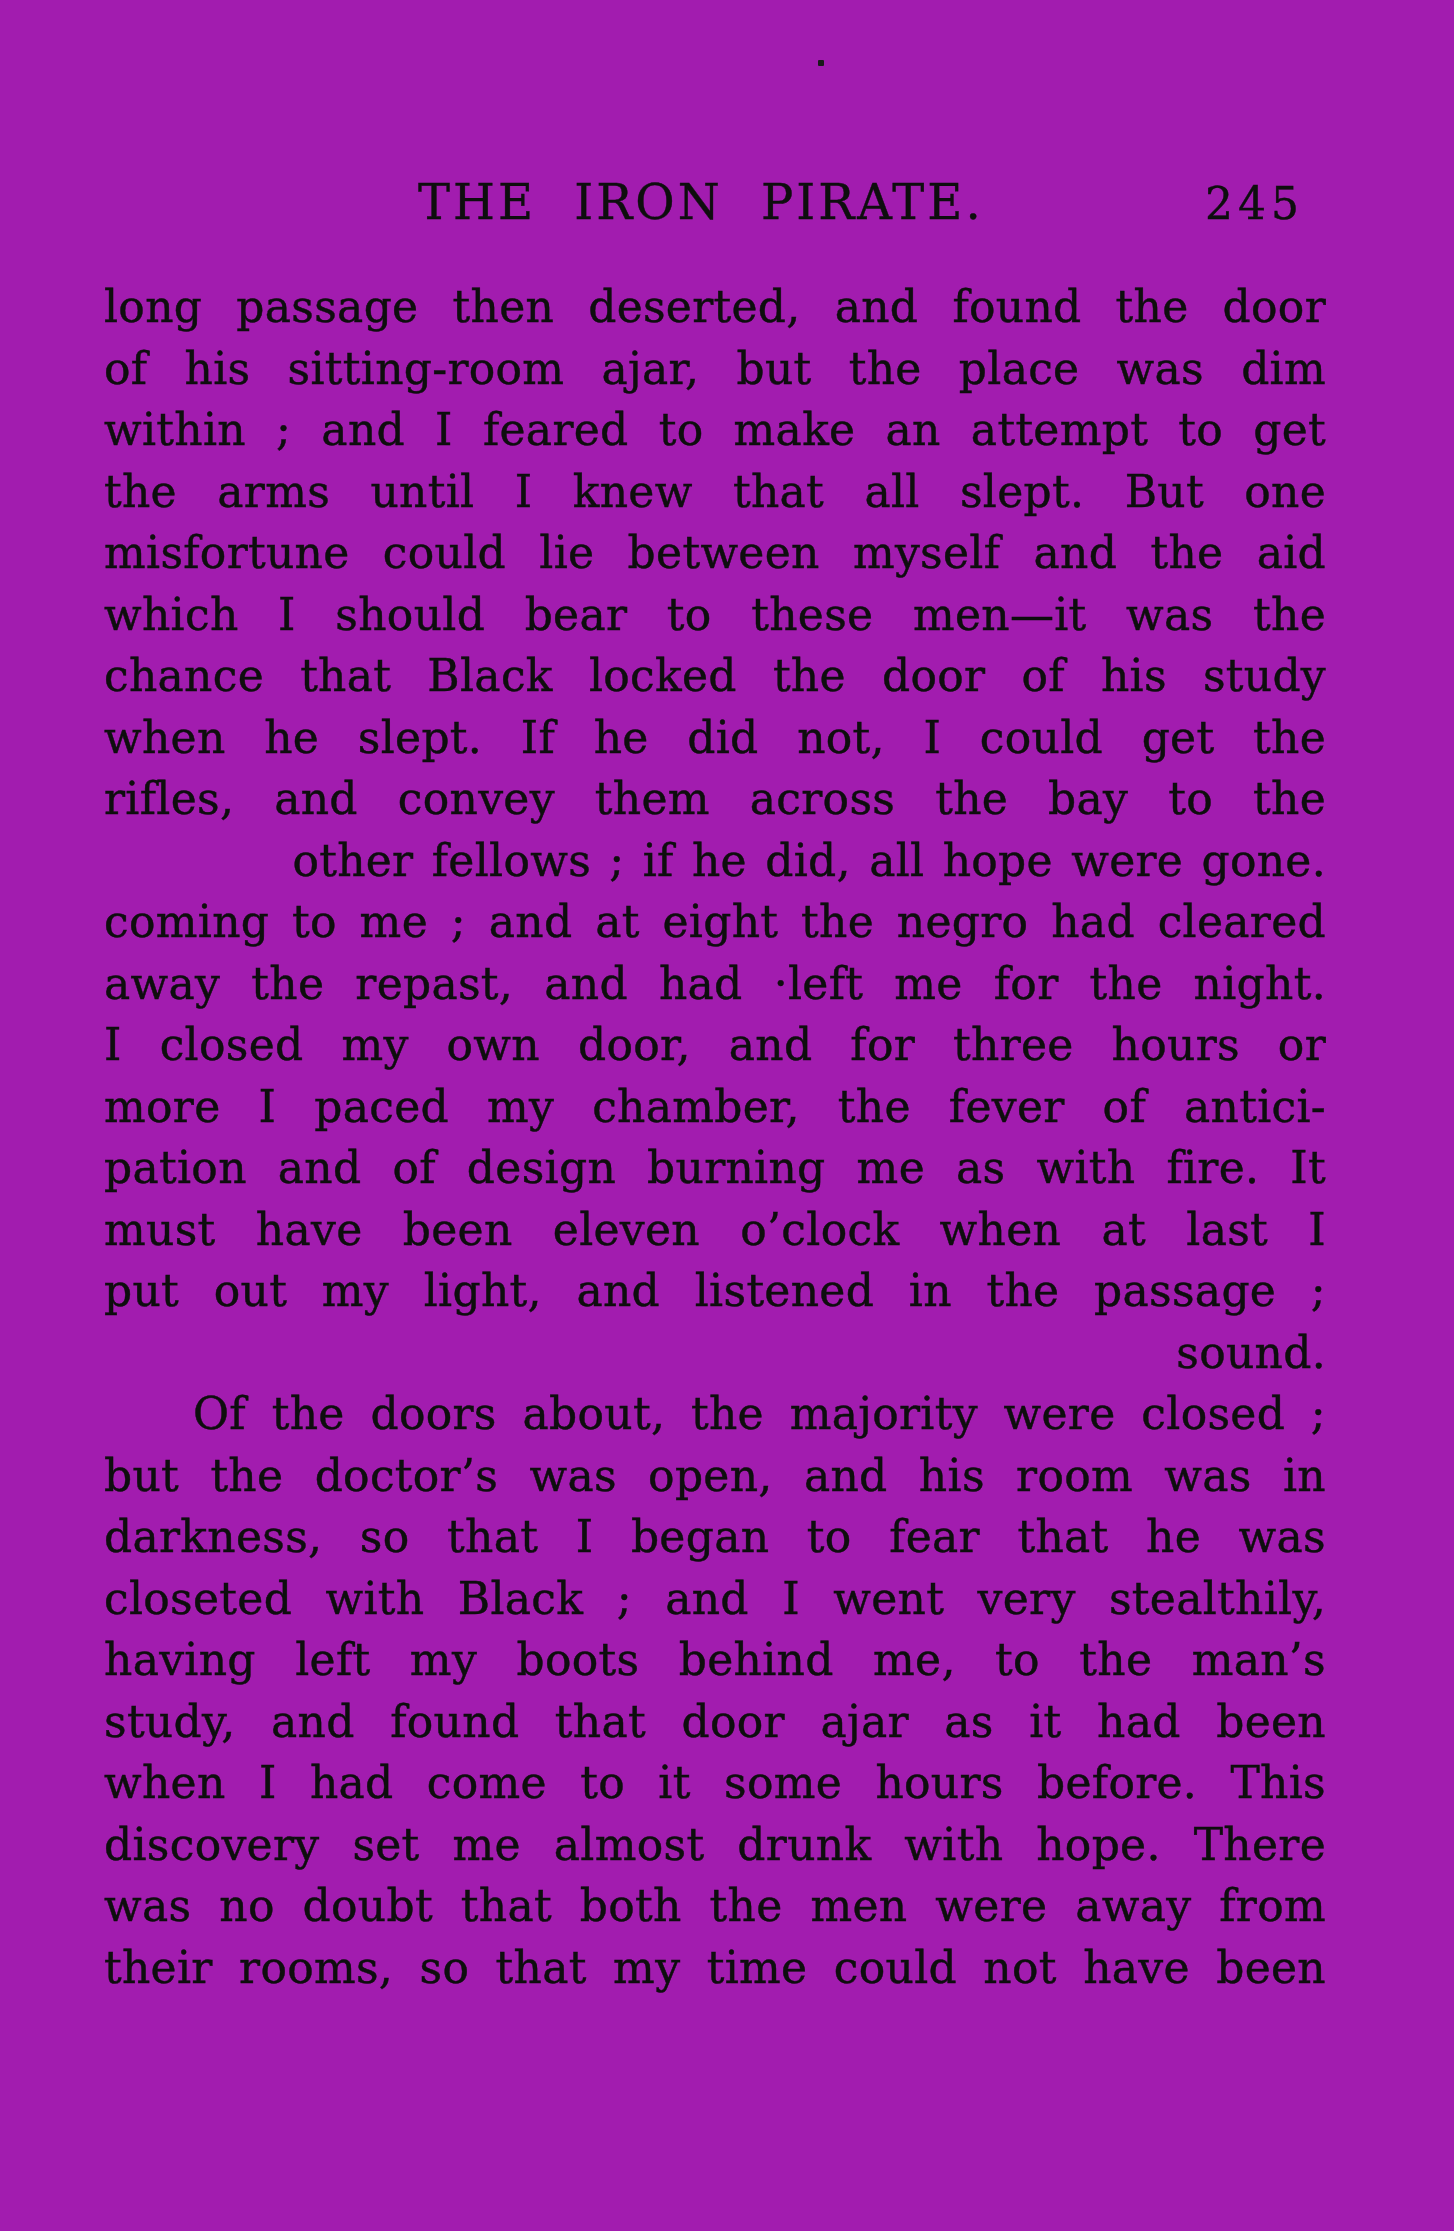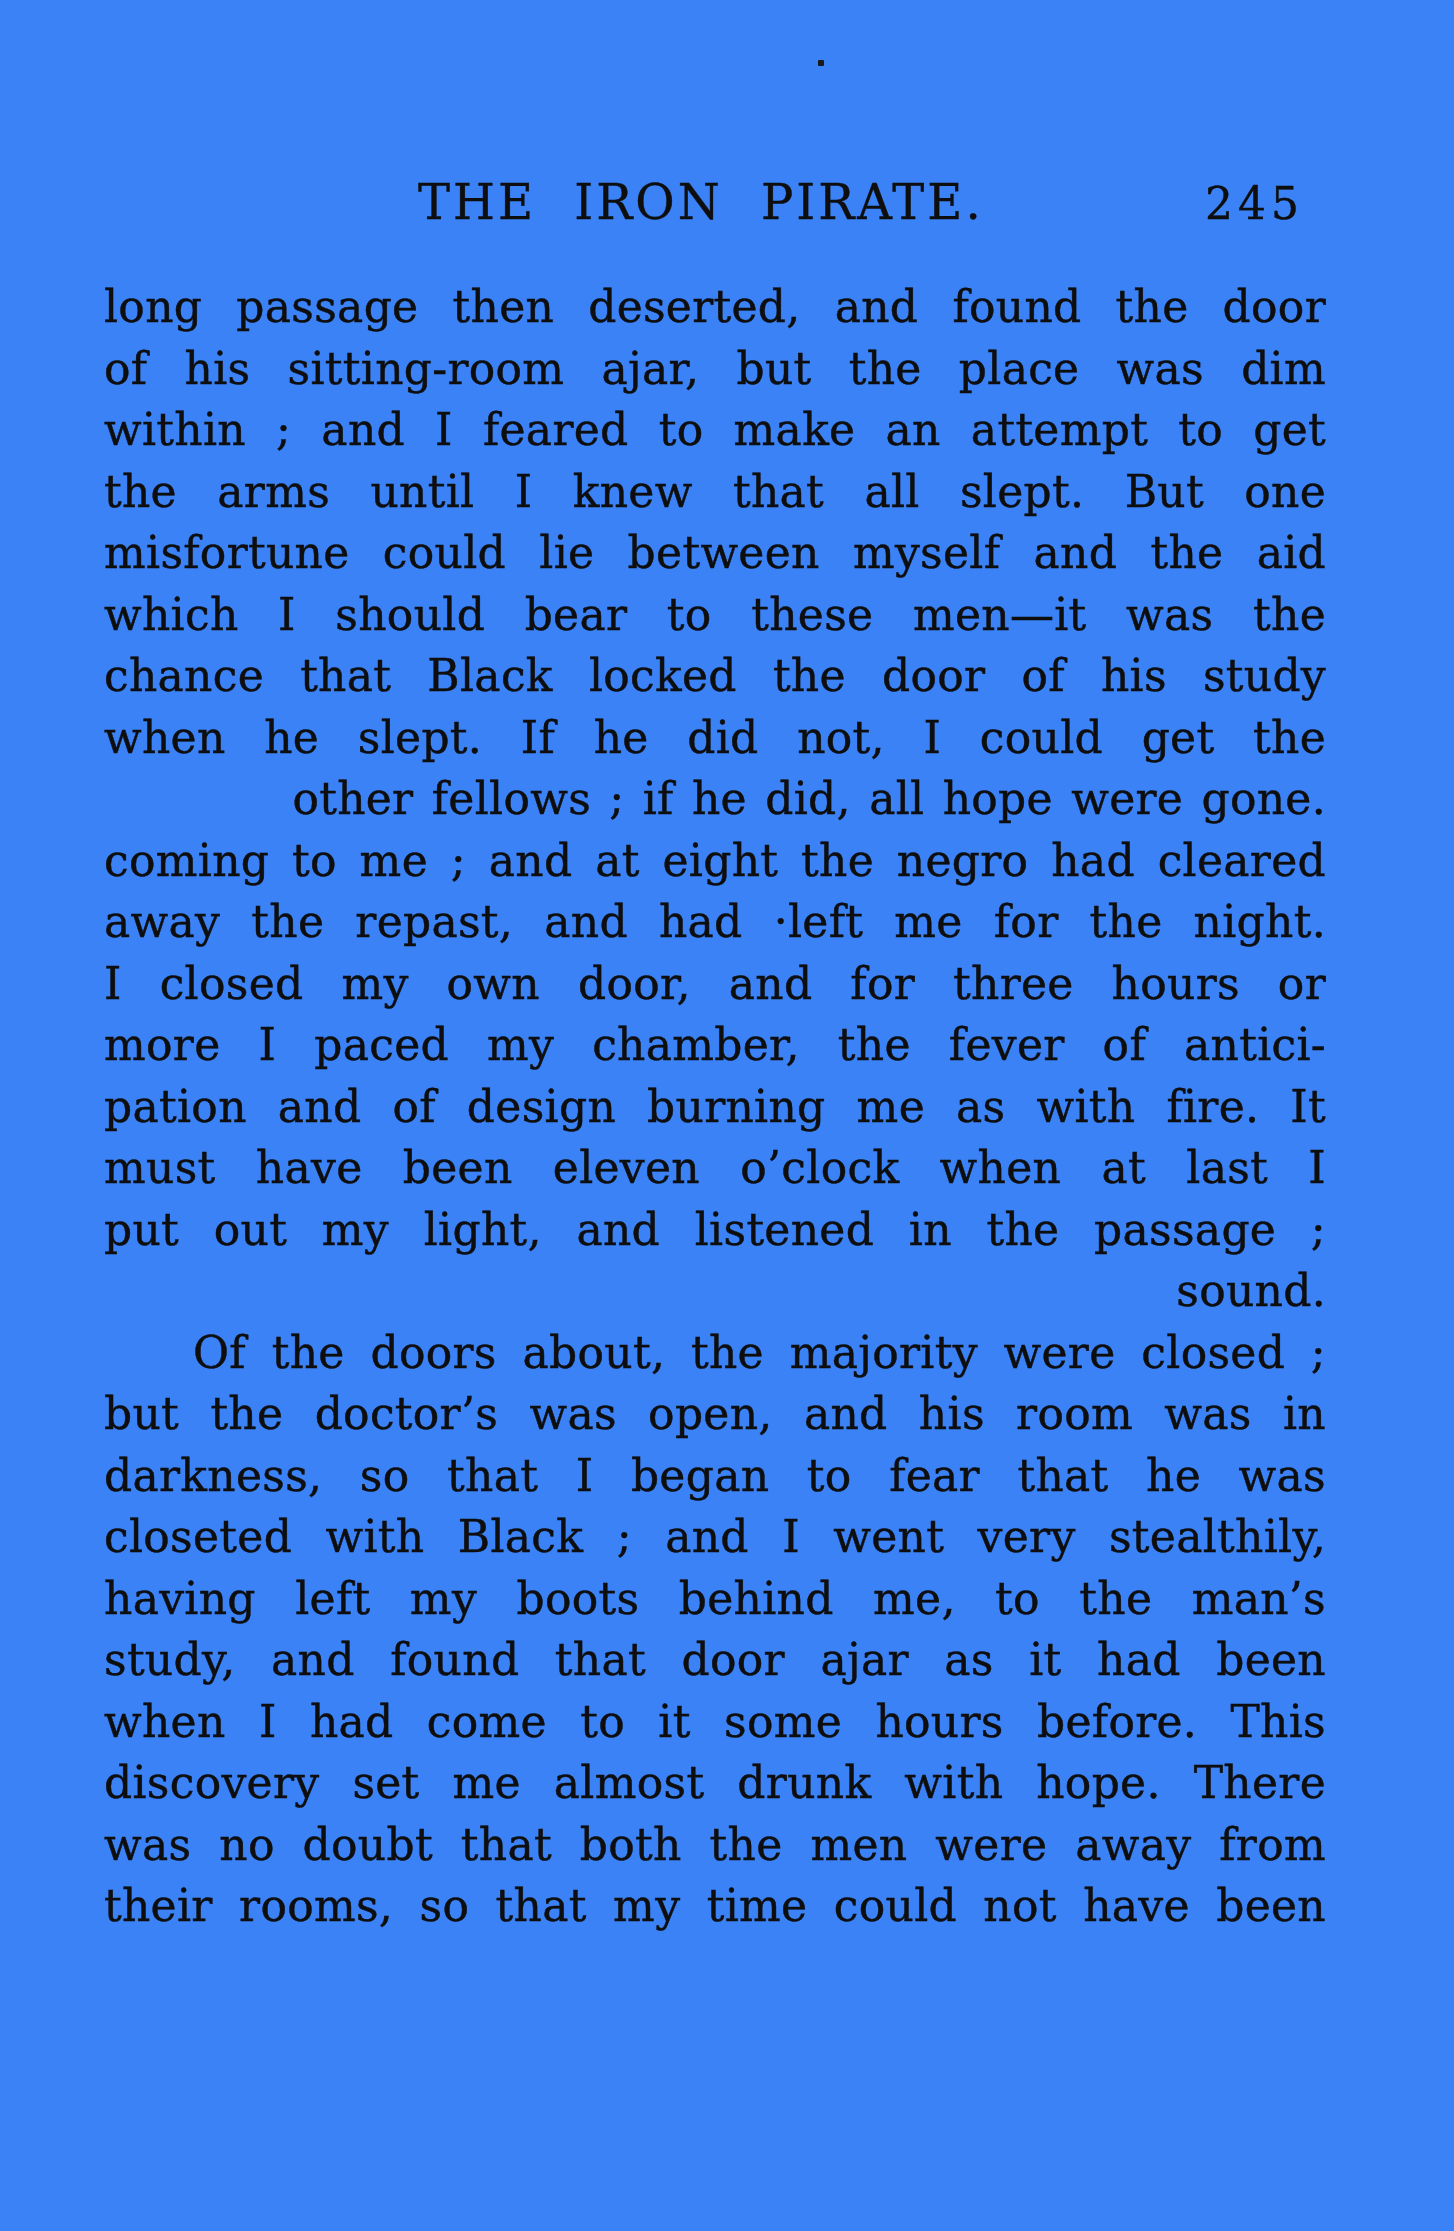--- a/index.html
+++ b/index.html
@@ -4,21 +4,21 @@
 <style>
   html, body {
     margin: 0;
     padding: 0;
     background: #ffffff;
   }
   .page {
     position: relative;
     width: 1454px;
     height: 2231px;
-    background: #3b82f6;
+    background: #a21caf;
     overflow: hidden;
     font-family: "DejaVu Serif", serif;
     color: #0e0e0e;
   }
   
   .speck {
     position: absolute;
     left: 818px;
     top: 60px;
     width: 6px;
@@ -89,20 +89,21 @@
   <main class="text-block" id="text-block">
       <div class="paragraph">
         <div class="line">long passage then deserted, and found the door</div>
         <div class="line">of his sitting-room ajar, but the place was dim</div>
         <div class="line">within ; and I feared to make an attempt to get</div>
         <div class="line">the arms until I knew that all slept.  But one</div>
         <div class="line">misfortune could lie between myself and the aid</div>
         <div class="line">which I should bear to these men—it was the</div>
         <div class="line">chance that Black locked the door of his study</div>
         <div class="line">when he slept.  If he did not, I could get the</div>
+        <div class="line">rifles, and convey them across the bay to the</div>
         <div class="line no-just">other fellows ; if he did, all hope were gone.</div>
       </div>
       <div class="paragraph">
         <div class="line">coming to me ; and at eight the negro had cleared</div>
         <div class="line">away the repast, and had ·left me for the night.</div>
         <div class="line">I closed my own door, and for three hours or</div>
         <div class="line">more I paced my chamber, the fever of antici-</div>
         <div class="line">pation and of design burning me as with fire.  It</div>
         <div class="line">must have been eleven o’clock when at last I</div>
         <div class="line">put out my light, and listened in the passage ;</div>

